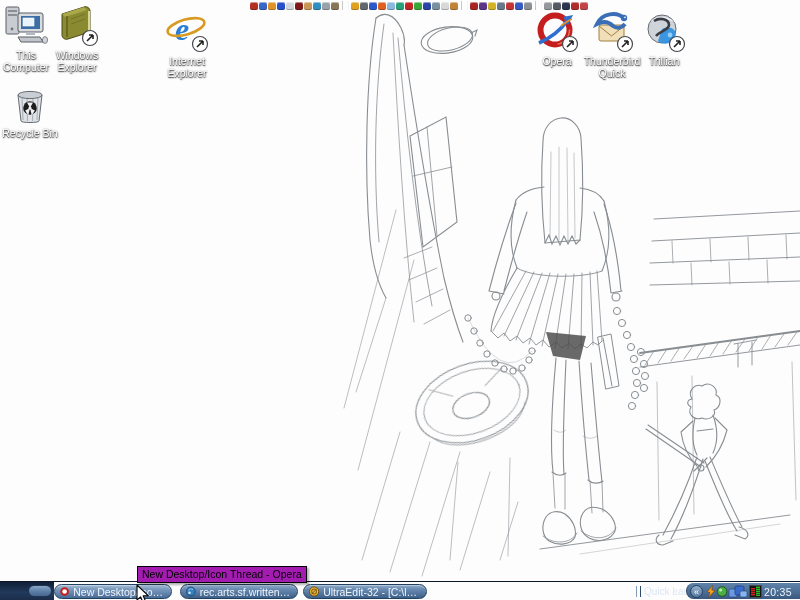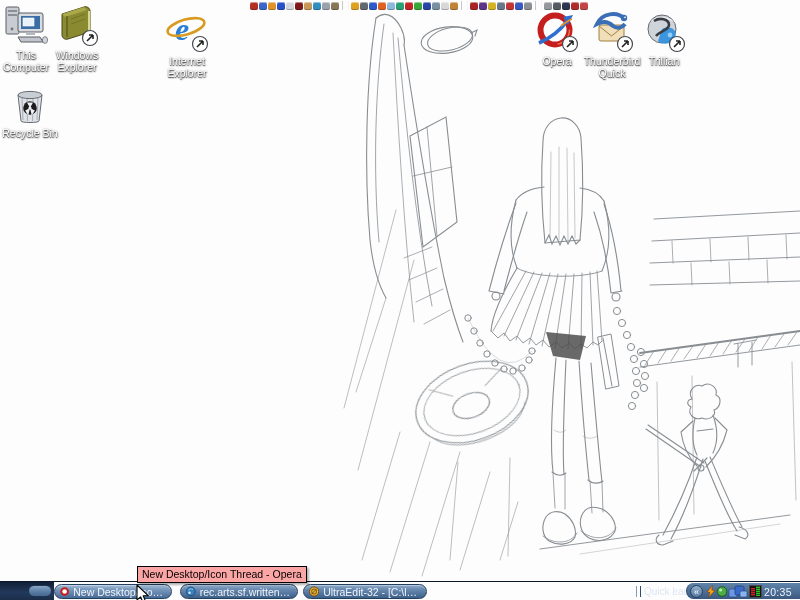--- a/index.html
+++ b/index.html
@@ -11,21 +11,21 @@
   #strip{position:absolute;left:250px;top:1px;height:9px;display:flex;align-items:center;}
   .lic{width:8px;height:8px;border-radius:2px;margin-right:1px;box-shadow:inset 0 1px 0 rgba(255,255,255,.45), inset 0 -1px 0 rgba(0,0,0,.25);}
   .lsep{width:5px;height:9px;margin:0 2px;border-left:1px solid #c8c8c8;border-right:1px solid #f4f4f4;}
   
   .dicon{position:absolute;width:64px;text-align:center;}
   .dicon svg{display:block;margin:0 auto;}
   .dlabel{margin-top:1px;font-size:10.5px;line-height:1.18;color:#fff;white-space:pre-line;
           text-shadow:0 1px 1px rgba(0,0,0,.65), 0 0 2px rgba(0,0,0,.4), 1px 1px 2px rgba(0,0,0,.45);}
   
   #tooltip{position:absolute;left:137px;top:566px;height:13px;padding:1px 4px 1px 4px;
-           background:#fca5a5;border:1px solid #000;font-size:10.5px;color:#000;
+           background:#a21caf;border:1px solid #000;font-size:10.5px;color:#000;
            white-space:nowrap;box-shadow:2px 2px 2px rgba(0,0,0,.3);z-index:40;}
   
   #taskbar{position:absolute;left:0;bottom:0;width:800px;height:19px;
            background:linear-gradient(180deg,#0e1c31 0%,#16273f 6%,#6287ad 12%,#567a a1 0,#567aa1 38%,#44648c 68%,#355077 90%,#22395a 100%);
            border-top:1px solid #0b1626;box-sizing:border-box;z-index:30;}
   #tb-leftcap{position:absolute;left:0;top:0;width:54px;height:19px;
               background:linear-gradient(180deg,#101f36,#22395b 55%,#1a2c47);}
   #tb-pill{position:absolute;left:28px;top:3px;width:24px;height:12px;border-radius:6px;
            border:1px solid #1d3452;background:linear-gradient(180deg,#8aa6c6,#5b7da6 55%,#47688f);box-sizing:border-box;}
   .task-btn{position:absolute;top:2px;height:15px;border-radius:8px;box-sizing:border-box;

